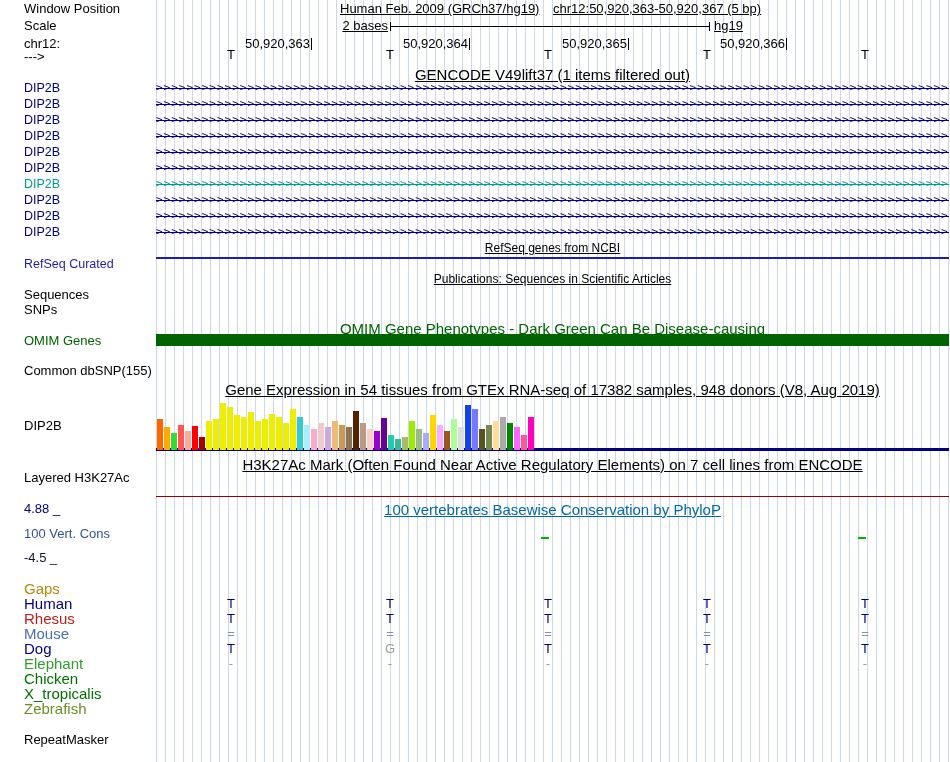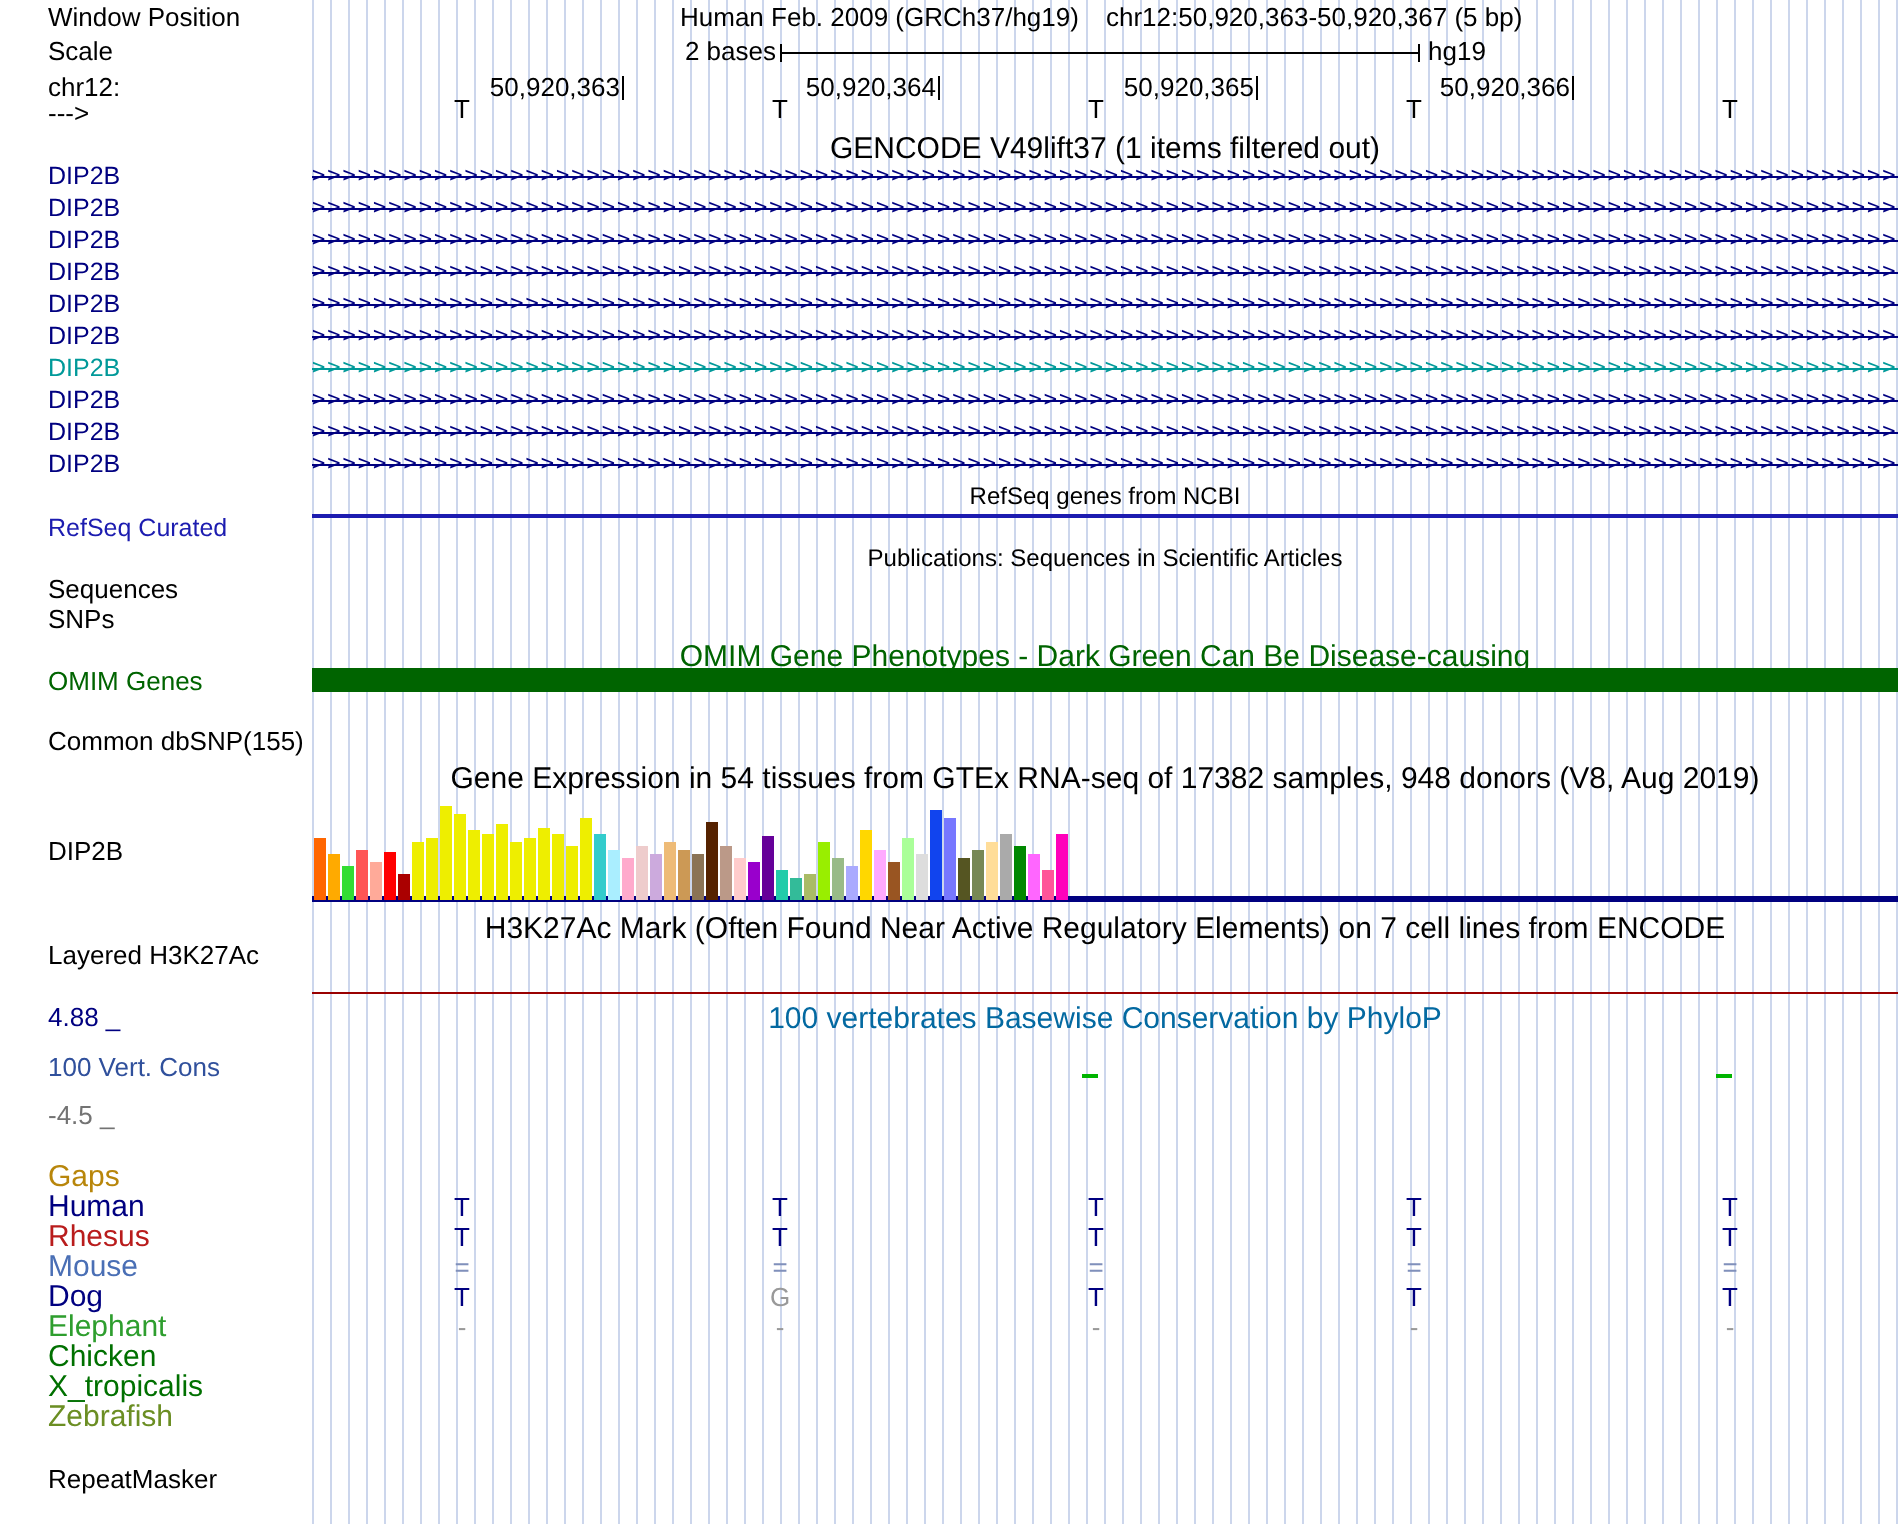--- a/index.html
+++ b/index.html
@@ -1,21 +1,21 @@
 <!DOCTYPE html>
 <html><head>
 <meta charset="utf-8">
 <style>
   html,body{margin:0;padding:0;background:#fff;}
   .browser{position:relative;width:950px;height:762px;background:#fff;overflow:hidden;
            font-family:"Liberation Sans",sans-serif;font-size:13px;color:#000;}
   .grid{position:absolute;left:156px;right:1px;top:0;bottom:0;
         background:repeating-linear-gradient(to right,#ccd6ec 0,#ccd6ec 1px,transparent 1px,transparent 9px);}
   .lbl{position:absolute;left:12px;width:150px;white-space:nowrap;line-height:15px;z-index:2;margin-left:12px;}
-  .ctitle{position:absolute;left:155px;right:0;text-align:center;white-space:nowrap;z-index:2;}
+  .ctitle{position:absolute;left:155px;right:0;text-align:center;white-space:nowrap;z-index:2;text-decoration:underline;}
   .sm{font-size:12px;}
   .md{font-size:15px;}
   .hline{position:absolute;left:156px;right:1px;z-index:1;}
   .generow{position:absolute;left:156px;right:1px;height:16px;overflow:hidden;z-index:1;
            font-family:"DejaVu Sans Mono",monospace;font-size:11px;line-height:16px;letter-spacing:1px;
            white-space:nowrap;
            background-image:linear-gradient(currentColor,currentColor);
            background-size:100% 1px;background-position:0 center;background-repeat:no-repeat;}
   .genelbl{font-size:12.5px;line-height:16px;}
   .coord{position:absolute;width:78px;text-align:right;top:36px;white-space:nowrap;z-index:2;}
@@ -158,21 +158,21 @@
 
   <div class="ctitle md" style="top:456px">H3K27Ac Mark (Often Found Near Active Regulatory Elements) on 7 cell lines from ENCODE</div>
   <span class="lbl" style="top:470px">Layered H3K27Ac</span>
   <div class="hline" style="top:496px;height:1px;background:#990000"></div>
 
   <span class="lbl" style="top:501px;color:#000080">4.88 _</span>
   <div class="ctitle md" style="top: 501px; color: #0369a1;">100 vertebrates Basewise Conservation by PhyloP</div>
   <span class="lbl" style="top: 526px; color: rgb(48, 80, 156);">100 Vert. Cons</span>
   <div class="pmark" style="left:541px;top:537px"></div>
   <div class="pmark" style="left:858px;top:537px"></div>
-  <span class="lbl" style="top:550px;color:#737373">-4.5 _</span>
+  <span class="lbl" style="top:550px;color:#0f172a">-4.5 _</span>
 
 
   <span class="lbl md" style="top: 581px; color: rgb(184, 134, 11);">Gaps</span>
   <div class="mrow" style="top:581px;height:15px;line-height:15px"></div>
   <span class="lbl md" style="top: 596px; color: rgb(0, 0, 128);">Human</span>
   <div class="mrow" style="top:596px;height:15px;line-height:15px">
       <span class="mcell" style="left: 219px; color: rgb(0, 0, 128);">T</span>
       <span class="mcell" style="left: 378px; color: rgb(0, 0, 128);">T</span>
       <span class="mcell" style="left: 536px; color: rgb(0, 0, 128);">T</span>
       <span class="mcell" style="left: 695px; color: rgb(0, 0, 128);">T</span>

